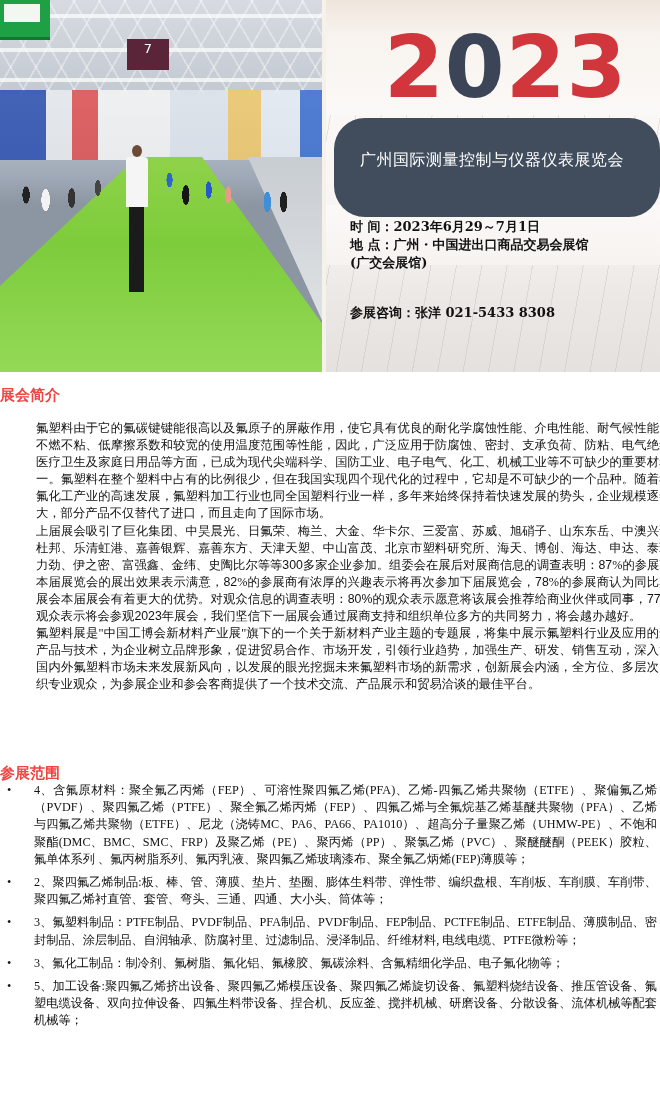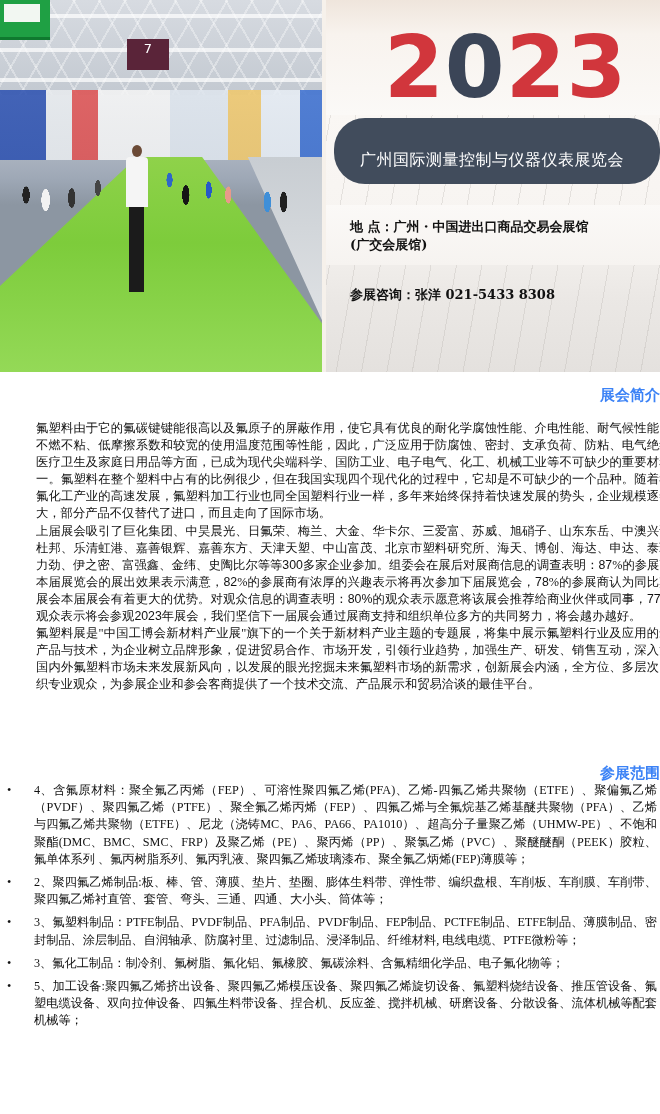--- a/index.html
+++ b/index.html
@@ -57,30 +57,30 @@
     .panel .panel-top { position: absolute; left: 0; top: 0; width: 100%; height: 115px;
       background: linear-gradient(180deg, #efe5dc 0%, #f8f3ee 30%, #fbf9f7 100%); }
     .panel .panel-mid { position: absolute; left: 0; top: 205px; width: 100%; height: 60px;
       background: linear-gradient(180deg, #fbf9f7 0%, #f6f3f0 100%); }
 
     .year { position: absolute; left: 58px; top: 24px; font-family: "DejaVu Sans", sans-serif; font-weight: bold;
       font-size: 86px; line-height: 86px; letter-spacing: 1px; }
     .year .d-red { color: #d1363c; }
     .year .d-navy { color: #3b4557; }
 
-    .title-bar { position: absolute; left: 8px; top: 118px; width: 326px; height: 66px; background: #414c5c; border-radius: 31px; }
+    .title-bar { position: absolute; left: 8px; top: 118px; width: 326px; height: 99px; background: #414c5c; border-radius: 31px; }
     .title-bar .title { position: absolute; left: 26px; top: 32px; color: #ffffff; font-size: 16px; letter-spacing: 0.5px;
       font-family: "DejaVu Serif", "Liberation Serif", serif; }
 
     .info { position: absolute; left: 24px; top: 218px; font-size: 13px; line-height: 18px; color: #111; font-weight: bold; }
     .info .row { white-space: nowrap; }
     .info .contact { margin-top: 32px; }
 
     
-    .section-title { position: absolute; width: 660px; text-align: right; color: #3b82f6;
+    .section-title { position: absolute; width: 660px; text-align: left; color: #ef4444;
       font-family: Liberation Serif, serif; font-weight: bold; font-size: 15px; }
     .intro-title { top: 386px; }
     .scope-title { top: 764px; }
 
     .intro { position: absolute; left: 7px; top: 420px; width: 648px; font-size: 12.3px; line-height: 17.1px; color: #111;
       font-family: "Liberation Serif", "DejaVu Serif", serif; text-align: justify; margin-left: 29px; }
     .intro p { margin: 0; }
     .intro b { font-family: "Liberation Sans", sans-serif; font-weight: normal; }
 
     
@@ -118,20 +118,21 @@
 
     <div class="year">
       <span class="d-red">2</span><span class="d-navy">0</span><span class="d-red">2</span><span class="d-red">3</span>
     </div>
 
     <div class="title-bar">
       <div class="title">广州国际测量控制与仪器仪表展览会</div>
     </div>
 
     <div class="info">
+      <div class="row">时  间：2023年6月29～7月1日</div>
       <div class="row">地  点：广州・中国进出口商品交易会展馆</div>
       <div class="row">(广交会展馆)</div>
       <div class="row contact">参展咨询：张洋  021-5433  8308</div>
     </div>
   </div>
 </div>
 
 <div class="section-title intro-title">展会简介</div>
 
 <div class="intro">

